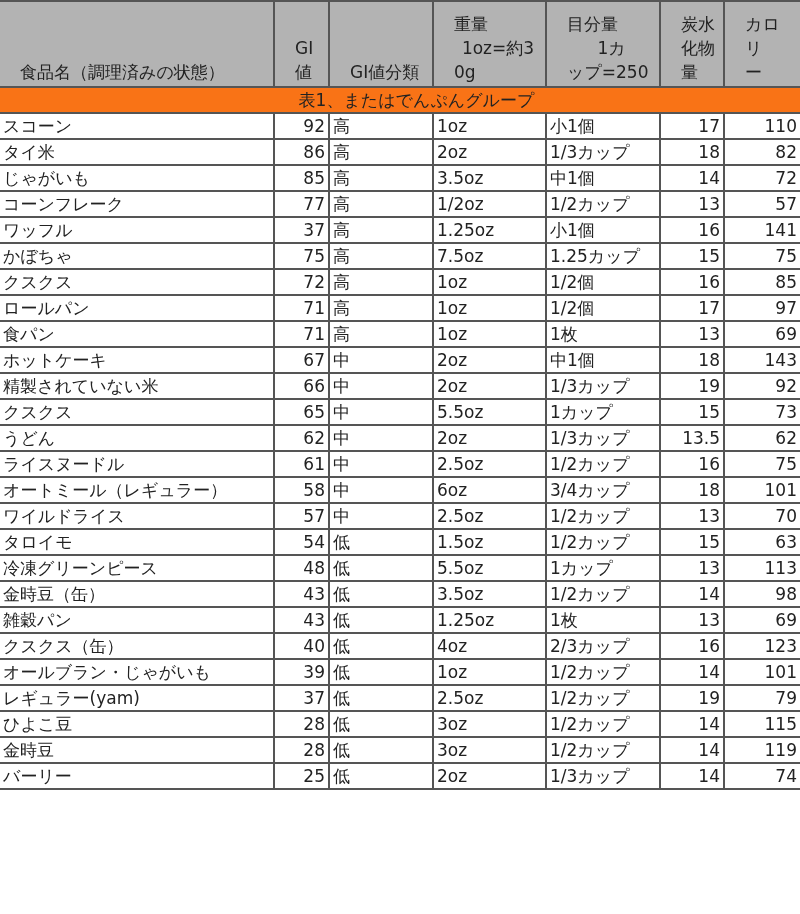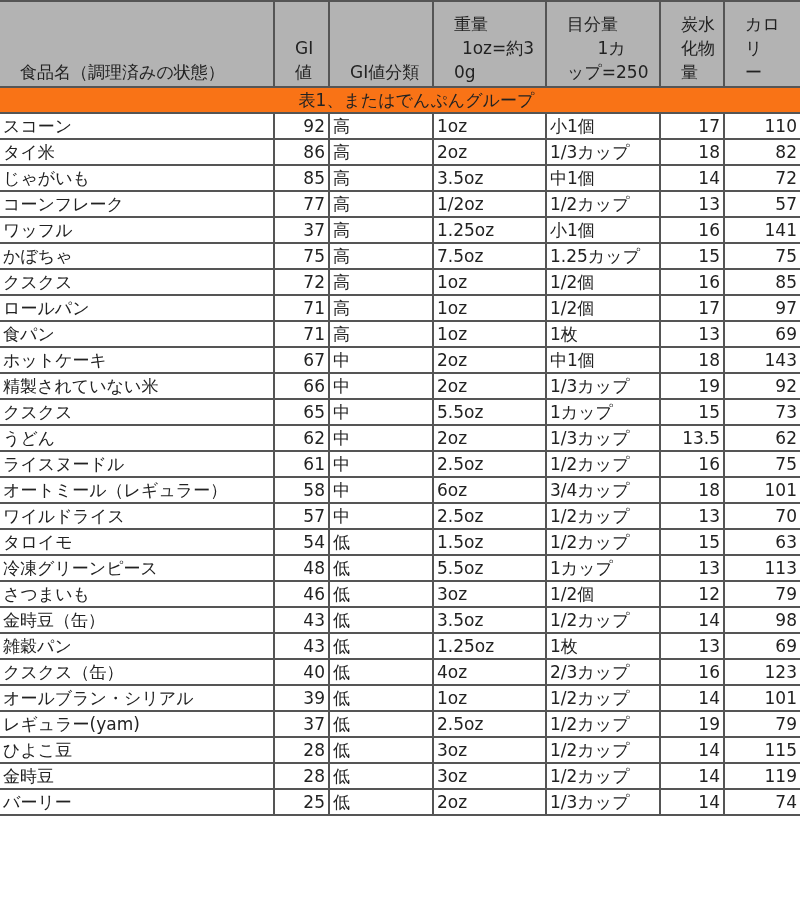--- a/index.html
+++ b/index.html
@@ -216,29 +216,20 @@
       <tr>
         <td>冷凍グリーンピース</td>
         <td class="num">48</td>
         <td>低</td>
         <td>5.5oz</td>
         <td>1カップ</td>
         <td class="num">13</td>
         <td class="num">113</td>
       </tr>
       <tr>
-        <td>さつまいも</td>
-        <td class="num">46</td>
-        <td>低</td>
-        <td>3oz</td>
-        <td>1/2個</td>
-        <td class="num">12</td>
-        <td class="num">79</td>
-      </tr>
-      <tr>
         <td>金時豆（缶）</td>
         <td class="num">43</td>
         <td>低</td>
         <td>3.5oz</td>
         <td>1/2カップ</td>
         <td class="num">14</td>
         <td class="num">98</td>
       </tr>
       <tr>
         <td>雑穀パン</td>
@@ -252,21 +243,21 @@
       <tr>
         <td>クスクス（缶）</td>
         <td class="num">40</td>
         <td>低</td>
         <td>4oz</td>
         <td>2/3カップ</td>
         <td class="num">16</td>
         <td class="num">123</td>
       </tr>
       <tr>
-        <td>オールブラン・シリアル</td>
+        <td>オールブラン・じゃがいも</td>
         <td class="num">39</td>
         <td>低</td>
         <td>1oz</td>
         <td>1/2カップ</td>
         <td class="num">14</td>
         <td class="num">101</td>
       </tr>
       <tr>
         <td>レギュラー(yam)</td>
         <td class="num">37</td>

